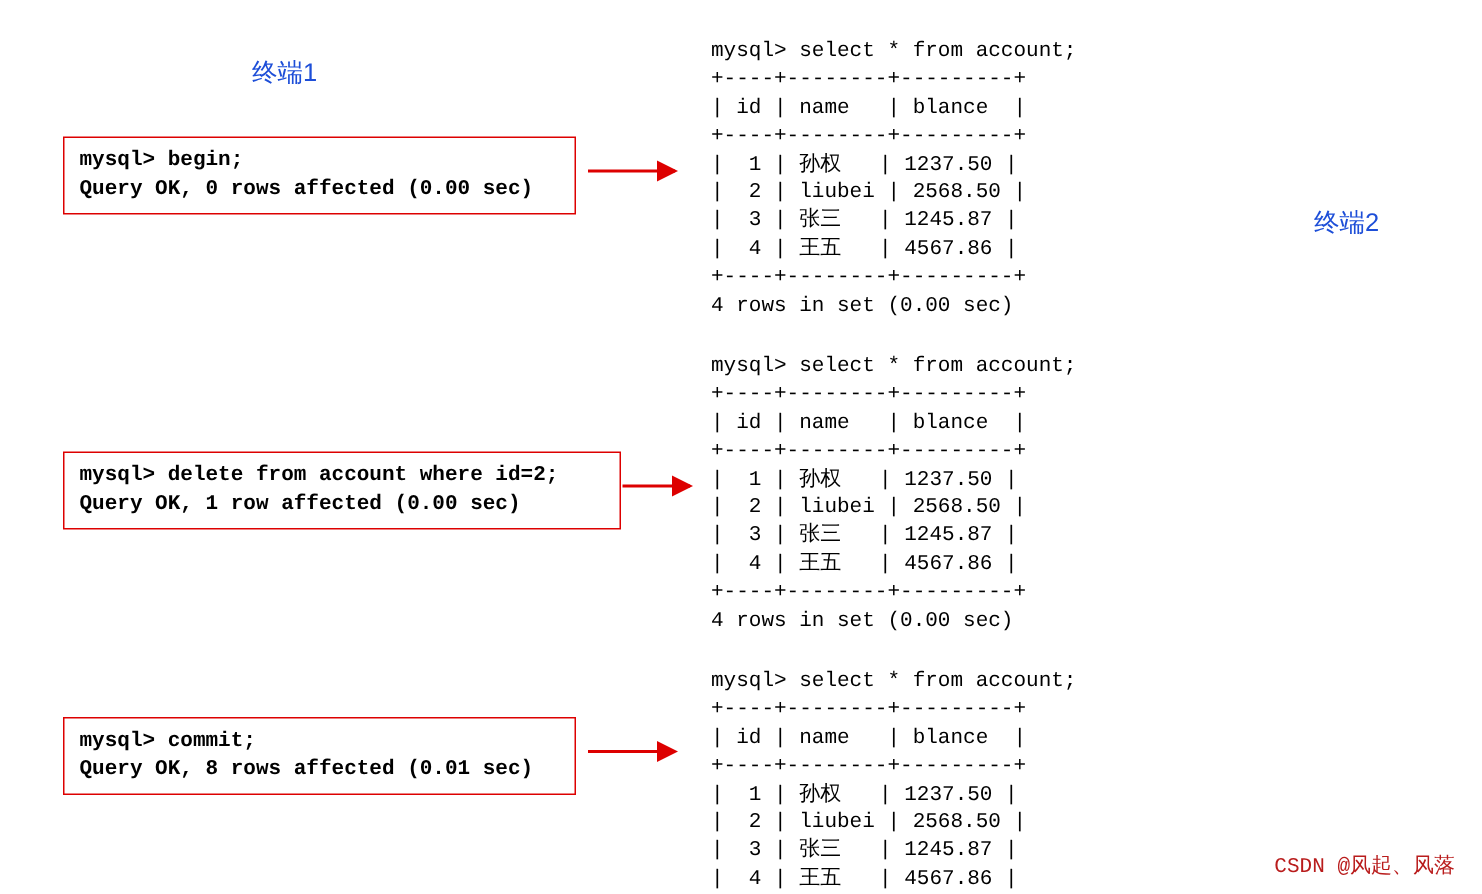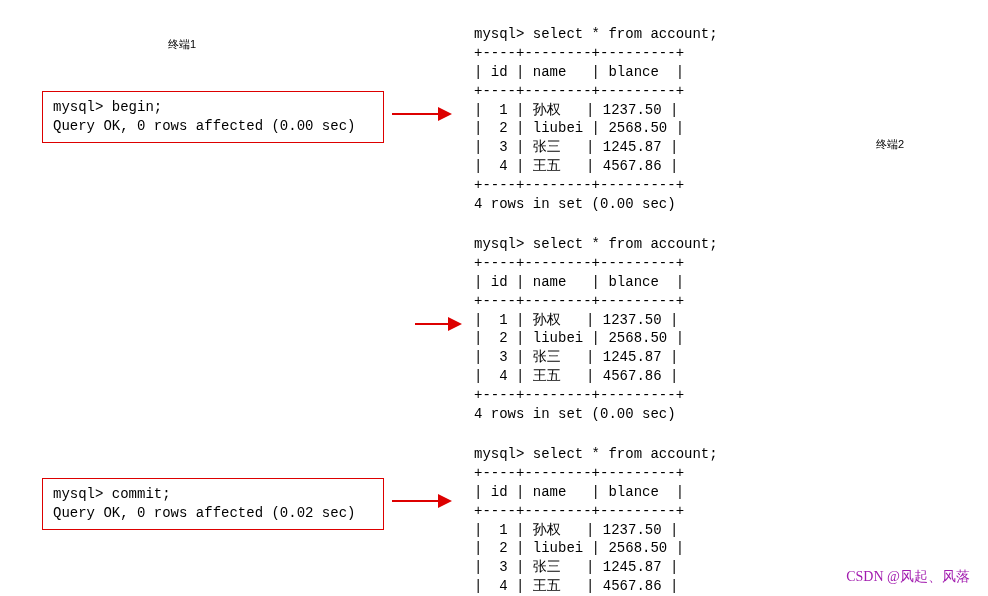--- a/index.html
+++ b/index.html
@@ -1,36 +1,38 @@
 <!DOCTYPE html>
 <html><head>
 <meta charset="utf-8">
 <style>
   html,body{margin:0;padding:0;background:#fff;font-family:"Courier New",monospace;font-size:14px;color:#000}
   .page{position:relative;width:988px;height:596px;overflow:hidden}
-  .label{position:absolute;color:#000000;font-family:sans-serif;font-size:11px;font-weight:400}
-  .box{position:absolute;border:1.5px solid #d00;padding:6px 10px;white-space:pre;line-height:1.35;font-weight:normal}
+  .label{position:absolute;color:#1d4ed8;font-family:sans-serif;font-size:17px;font-weight:400}
+  .box{position:absolute;border:1.5px solid #d00;padding:6px 10px;white-space:pre;line-height:1.35;font-weight:bold}
   .term{position:absolute;white-space:pre;line-height:1.35;font-weight:normal}
   .arrow{position:absolute;height:2px;background:#d00}
   .arrow::after{content:"";position:absolute;right:-2px;top:-6px;border-left:14px solid #d00;border-top:7px solid transparent;border-bottom:7px solid transparent}
-  .watermark{position:absolute;right:18px;bottom:10px;color:#a21caf;font-family:Liberation Serif, serif;font-size:14px}
+  .watermark{position:absolute;right:18px;bottom:10px;color:#b91c1c;font-family:Liberation Mono, monospace;font-size:14px}
 </style>
 </head>
 <body>
 <div class="page">
 
 <div class="label" style="left:168px;top:37px">终端1</div>
 <div class="label" style="left:876px;top:137px">终端2</div>
 
 <div class="box" style="left:42px;top:91px;width:320px"><span>mysql&gt; begin;</span>
 <span>Query OK, 0 rows affected (0.00 sec)</span></div>
 
+<div class="box" style="left:42px;top:301px;width:350px"><span>mysql&gt; delete from account where id=2;</span>
+<span>Query OK, 1 row affected (0.00 sec)</span></div>
 
 <div class="box" style="left:42px;top:478px;width:320px"><span>mysql&gt; commit;</span>
-<span>Query OK, 0 rows affected (0.02 sec)</span></div>
+<span>Query OK, 8 rows affected (0.01 sec)</span></div>
 
 <div class="arrow" style="left:392px;top:113px;width:58px"></div>
 <div class="arrow" style="left:415px;top:323px;width:45px"></div>
 <div class="arrow" style="left:392px;top:500px;width:58px"></div>
 
 <div class="term" style="left:474px;top:25px"><span>mysql&gt; select * from account;</span>
 <span>+----+--------+---------+</span>
 <span>| id | name   | blance  |</span>
 <span>+----+--------+---------+</span>
 <span>|  1 | 孙权   | 1237.50 |</span>

